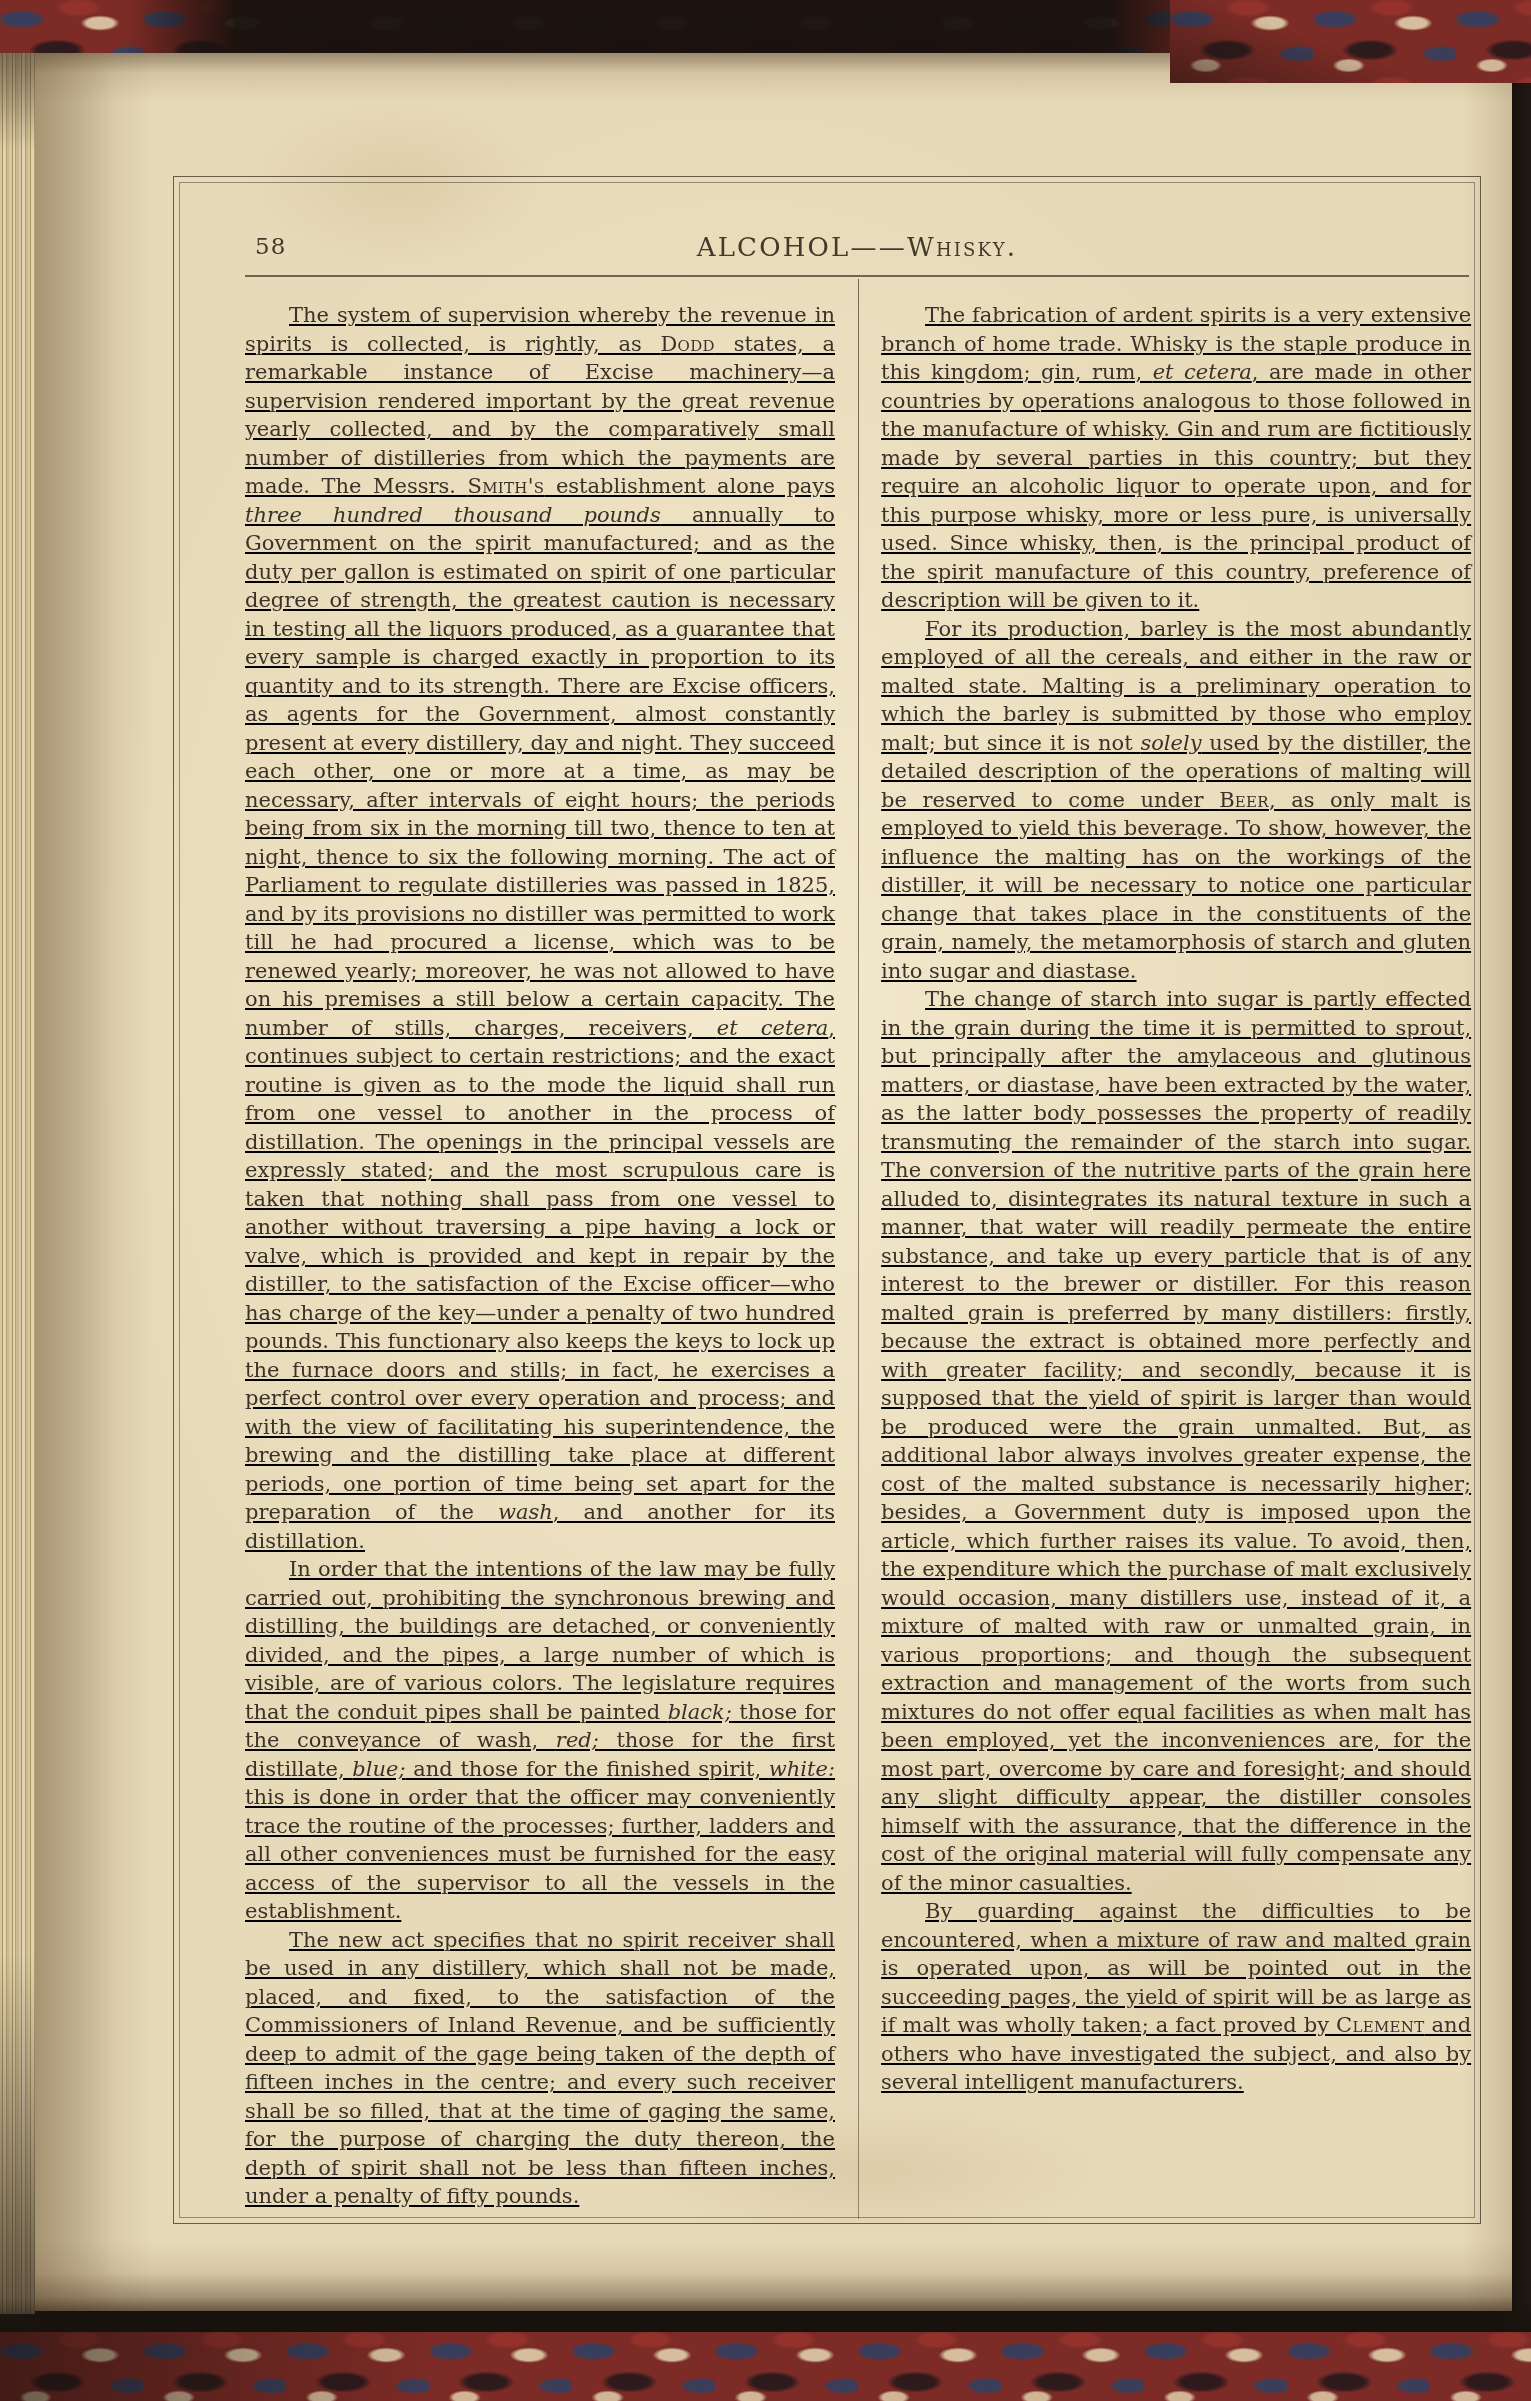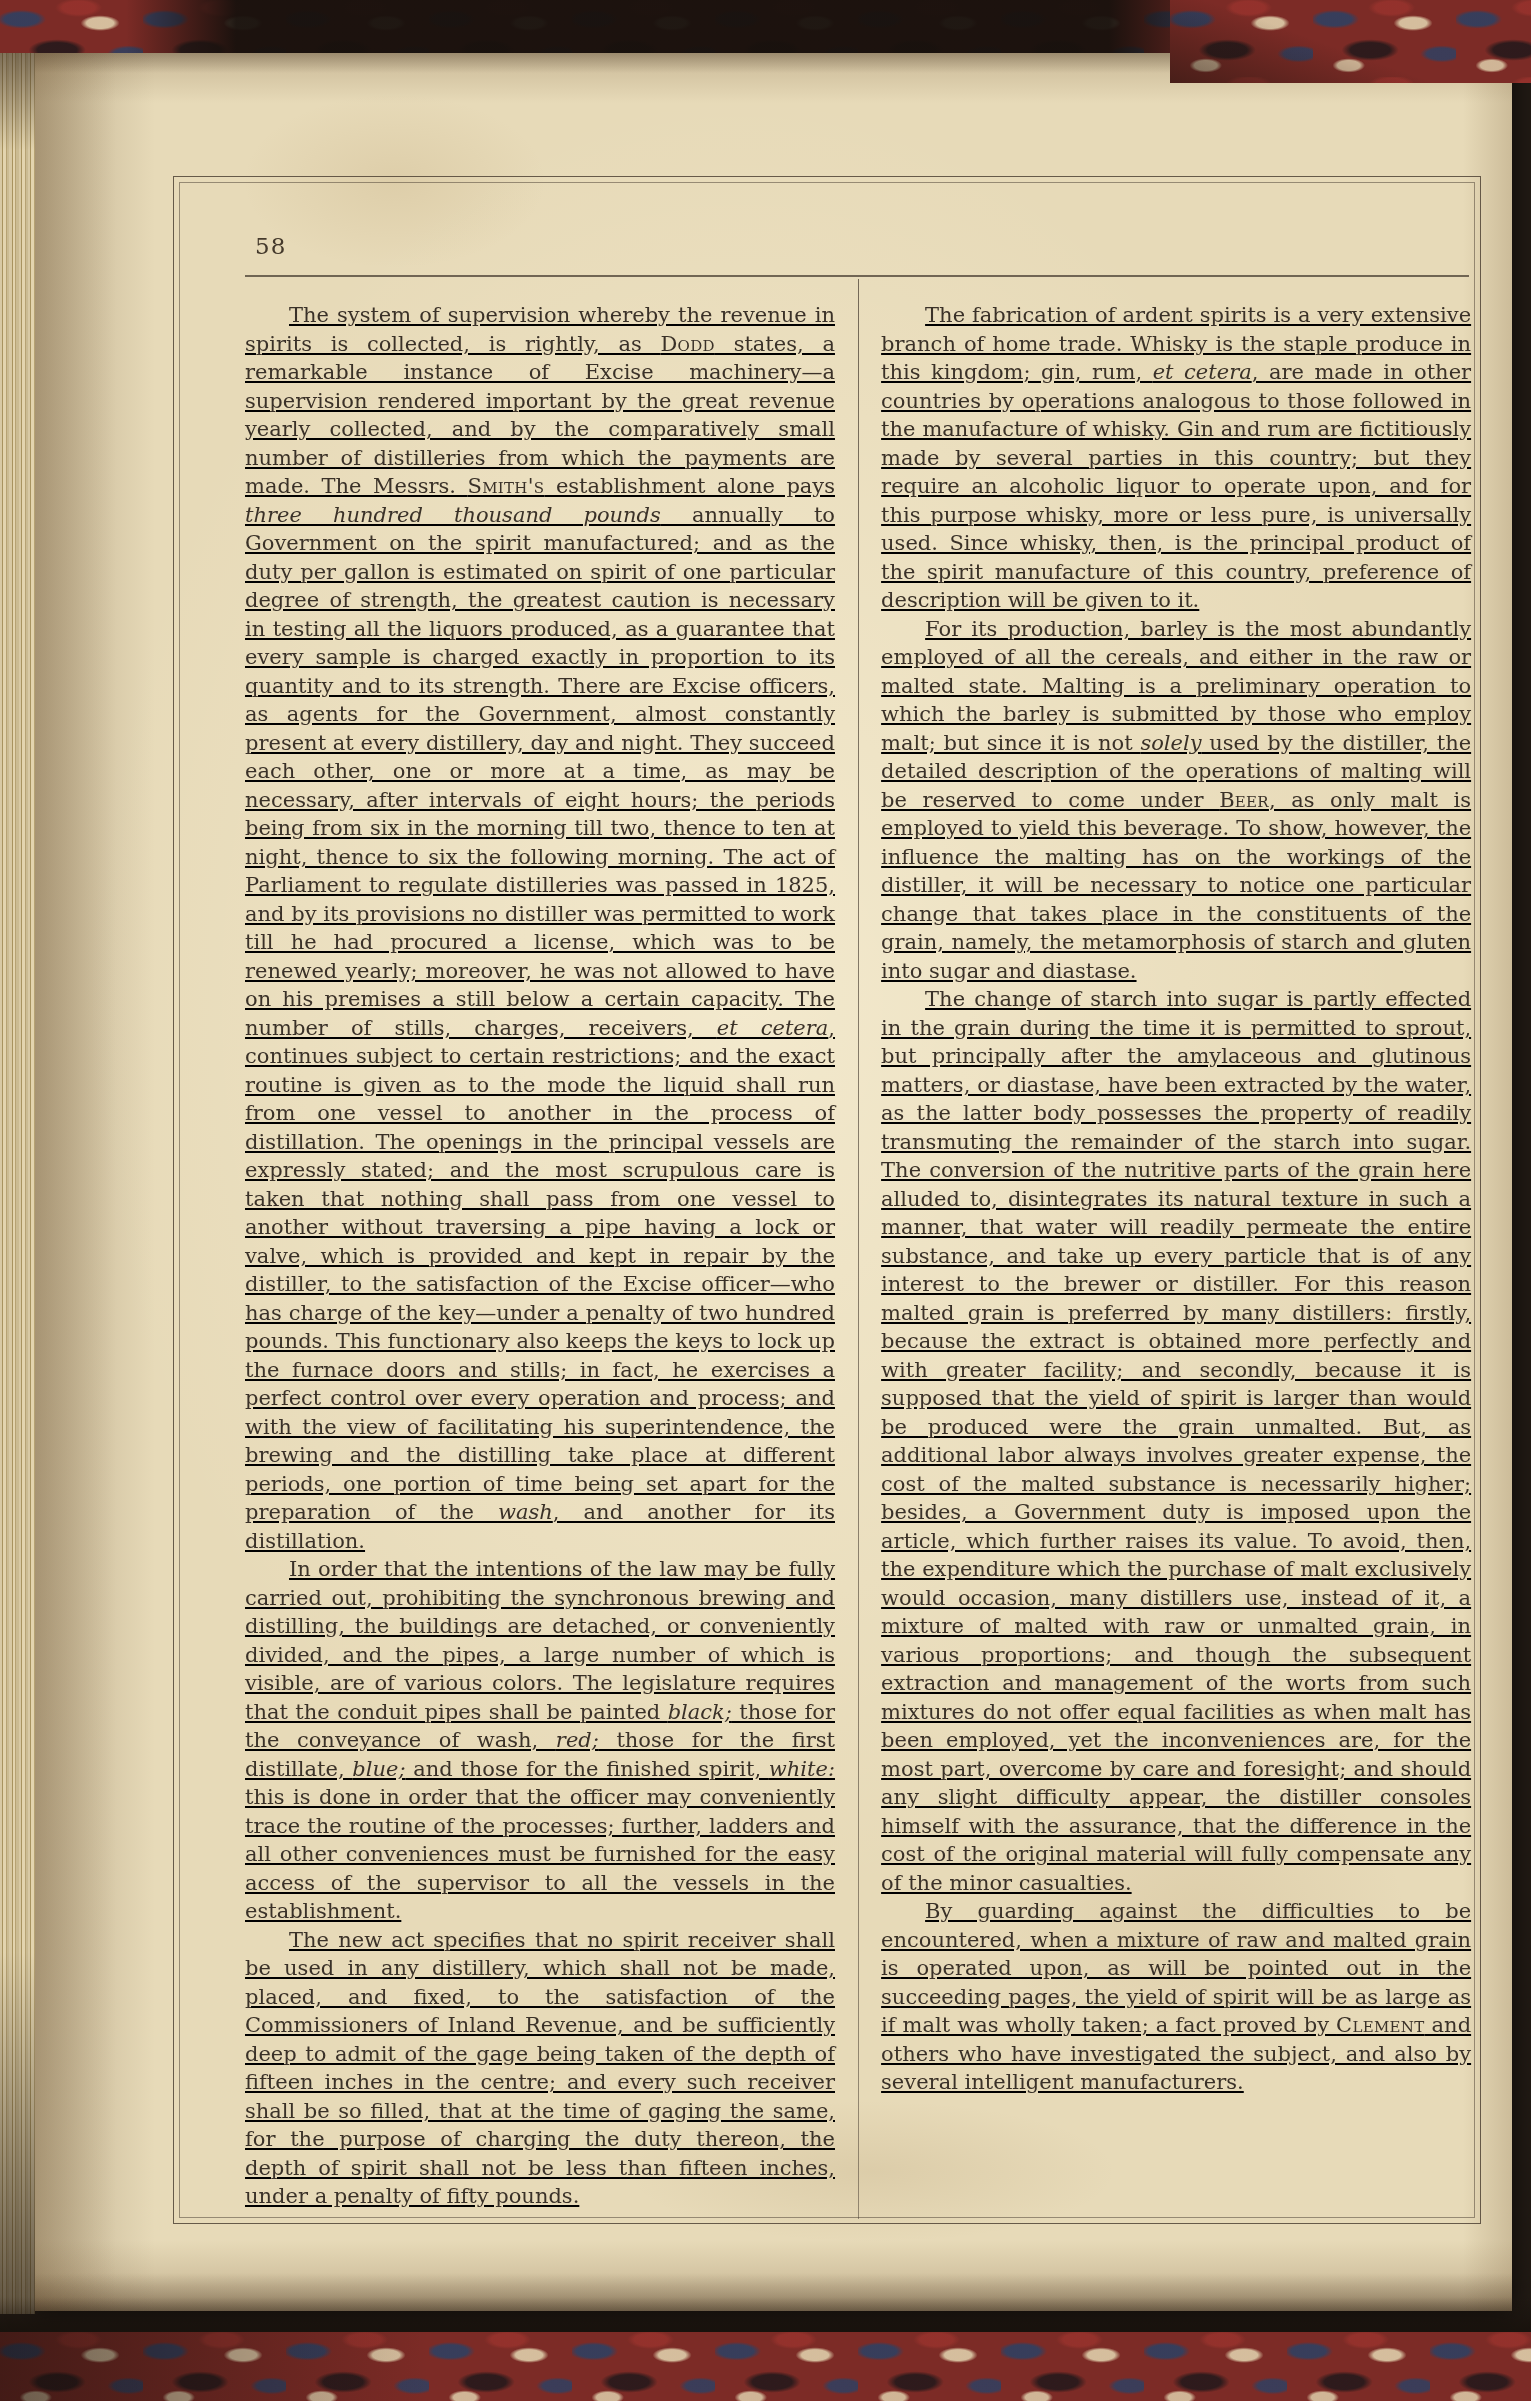--- a/index.html
+++ b/index.html
@@ -147,20 +147,21 @@
 <div class="page">
   <div class="stain stain-a"></div>
   <div class="stain stain-b"></div>
   <div class="stain stain-c"></div>
 
   <div class="rule-box">
     <div class="box-inner"></div>
 
     <div class="box-header">
       <span class="page-number">58</span>
+      <div class="header-title">ALCOHOL——Whisky.</div>
     </div>
     <div class="header-rule"></div>
 
     <div class="columns">
       <div class="col">
           <p class="para"><span>The system of supervision whereby the revenue in spirits is collected, is rightly, as </span><span class="sc">Dodd</span><span> states, a remarkable instance of Excise machinery—a supervision rendered important by the great revenue yearly collected, and by the comparatively small number of distilleries from which the payments are made. The Messrs. </span><span class="sc">Smith's</span><span> establishment alone pays </span><span class="it">three hundred thousand pounds</span><span> annually to Government on the spirit manufactured; and as the duty per gallon is estimated on spirit of one particular degree of strength, the greatest caution is necessary in testing all the liquors produced, as a guarantee that every sample is charged exactly in proportion to its quantity and to its strength. There are Excise officers, as agents for the Government, almost constantly present at every distillery, day and night. They succeed each other, one or more at a time, as may be necessary, after intervals of eight hours; the periods being from six in the morning till two, thence to ten at night, thence to six the following morning. The act of Parliament to regulate distilleries was passed in 1825, and by its provisions no distiller was permitted to work till he had procured a license, which was to be renewed yearly; moreover, he was not allowed to have on his premises a still below a certain capacity. The number of stills, charges, receivers, </span><span class="it">et cetera</span><span>, continues subject to certain restrictions; and the exact routine is given as to the mode the liquid shall run from one vessel to another in the process of distillation. The openings in the principal vessels are expressly stated; and the most scrupulous care is taken that nothing shall pass from one vessel to another without traversing a pipe having a lock or valve, which is provided and kept in repair by the distiller, to the satisfaction of the Excise officer—who has charge of the key—under a penalty of two hundred pounds. This functionary also keeps the keys to lock up the furnace doors and stills; in fact, he exercises a perfect control over every operation and process; and with the view of facilitating his superintendence, the brewing and the distilling take place at different periods, one portion of time being set apart for the preparation of the </span><span class="it">wash</span><span>, and another for its distillation.</span></p>
           <p class="para"><span>In order that the intentions of the law may be fully carried out, prohibiting the synchronous brewing and distilling, the buildings are detached, or conveniently divided, and the pipes, a large number of which is visible, are of various colors. The legislature requires that the conduit pipes shall be painted </span><span class="it">black;</span><span> those for the conveyance of wash, </span><span class="it">red;</span><span> those for the first distillate, </span><span class="it">blue;</span><span> and those for the finished spirit, </span><span class="it">white:</span><span> this is done in order that the officer may conveniently trace the routine of the processes; further, ladders and all other conveniences must be furnished for the easy access of the supervisor to all the vessels in the establishment.</span></p>
           <p class="para"><span>The new act specifies that no spirit receiver shall be used in any distillery, which shall not be made, placed, and fixed, to the satisfaction of the Commissioners of Inland Revenue, and be sufficiently deep to admit of the gage being taken of the depth of fifteen inches in the centre; and every such receiver shall be so filled, that at the time of gaging the same, for the purpose of charging the duty thereon, the depth of spirit shall not be less than fifteen inches, under a penalty of fifty pounds.</span></p>
         </div>
       <div class="col-sep"></div>

